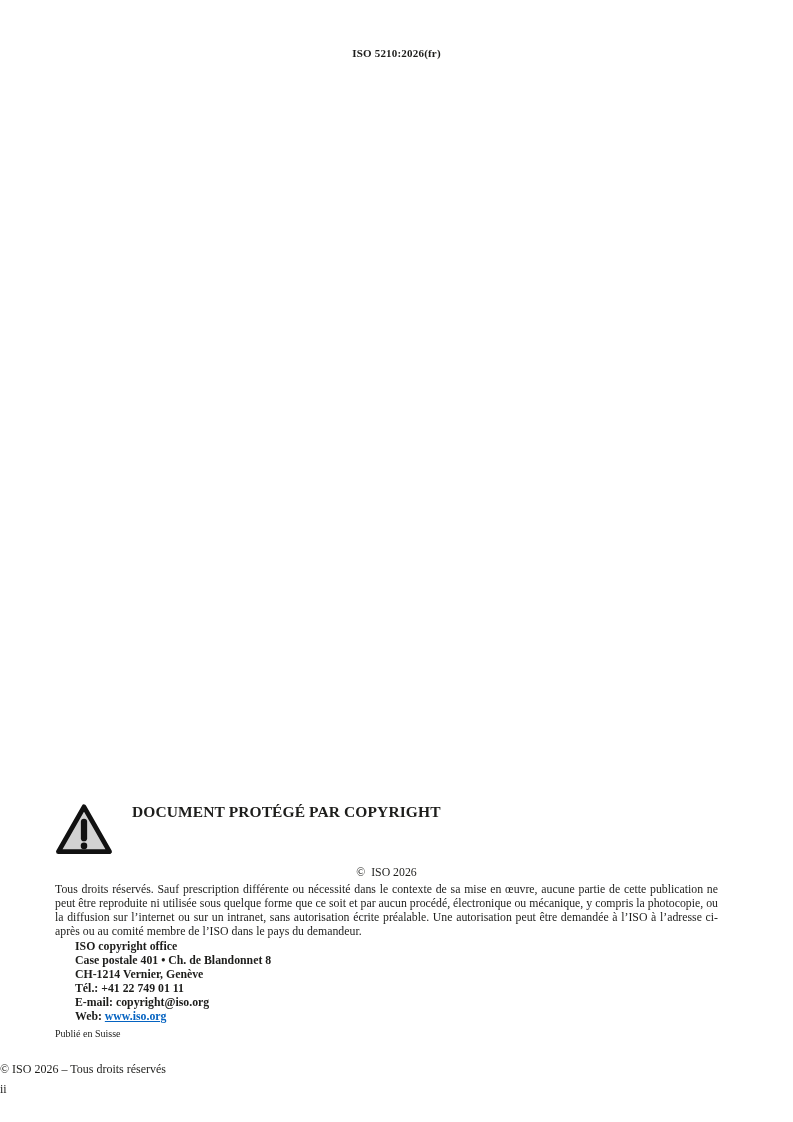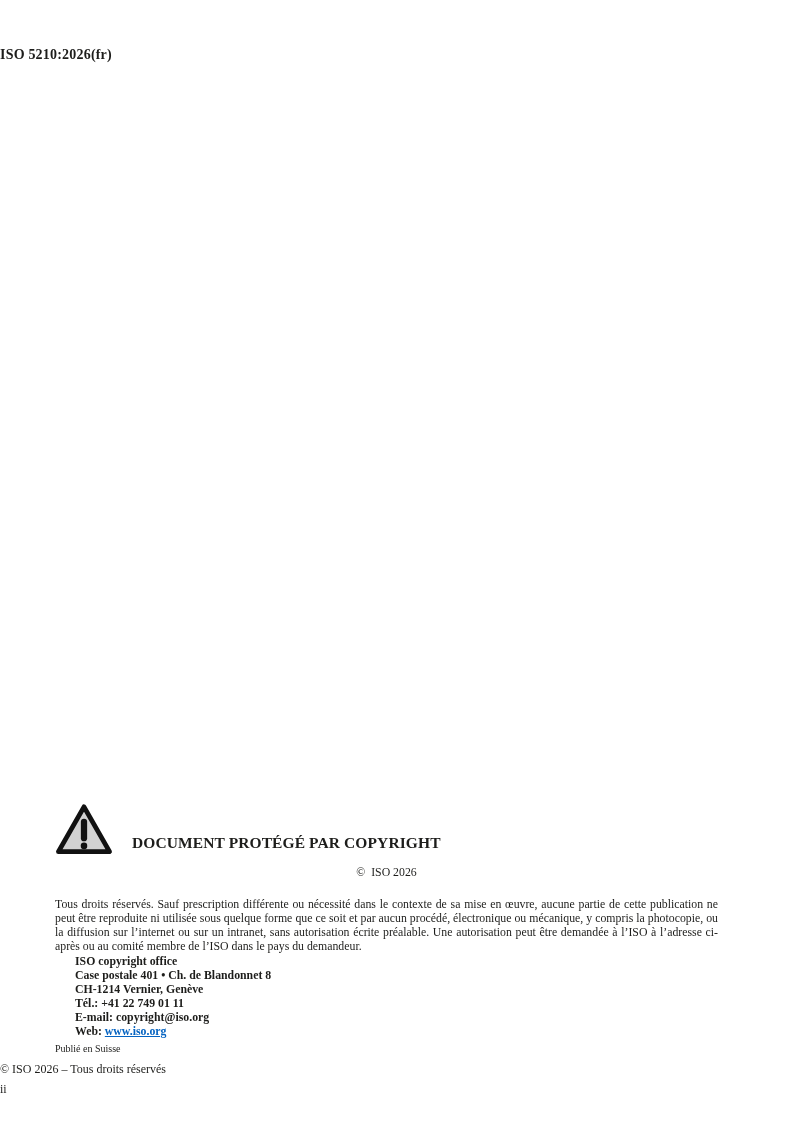--- a/index.html
+++ b/index.html
@@ -12,33 +12,34 @@
     background: #ffffff;
     font-family: "Liberation Serif", "DejaVu Serif", serif;
     color: #1d1d1b;
     overflow: hidden;
   }
   .doc-header {
     position: absolute;
     top: 47px;
     left: 0;
     right: 0;
+    text-align: center;
     font-weight: bold;
-    font-size: 14px;
+    font-size: 11px;
     letter-spacing: 0.2px;
   }
   .copyright-section {
     position: absolute;
     top: 803px;
     left: 55px;
     width: 663px;
   }
   .notice-row {
     display: flex;
-    align-items: flex-end;
+    align-items: flex-start;
   }
   .warning-icon {
     width: 58px;
     height: 53px;
     flex: 0 0 auto;
     display: block;
   }
   .copyright-heading {
     font-size: 15.5px;
     font-weight: bold;
@@ -48,21 +49,21 @@
     white-space: nowrap;
   }
   .copyright-year {
     margin-top: 9px;
     font-size: 11.8px;
     line-height: 14px;
     white-space: pre-wrap;
     text-align: center;
   }
   .copyright-body {
-    margin-top: 18px;
+    margin-top: 3px;
     font-size: 11.8px;
     line-height: 14px;
     text-align: justify;
   }
   .address-block {
     margin-top: 1px;
     margin-left: 20px;
     font-size: 11.8px;
     line-height: 14px;
     font-weight: bold;

